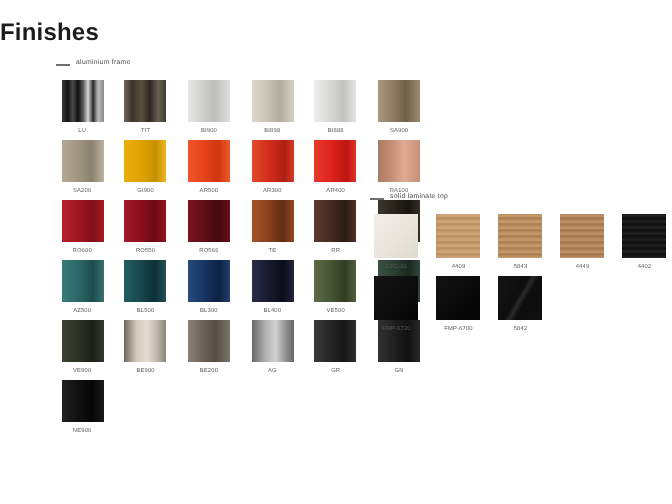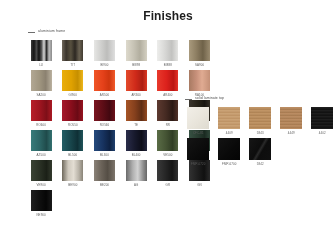--- a/index.html
+++ b/index.html
@@ -4,21 +4,21 @@
 <style>
   * { margin:0; padding:0; box-sizing:border-box; }
   html,body { width:336px; height:252px; }
   body {
     background:#ffffff;
     font-family:"Liberation Sans", sans-serif;
     overflow:hidden;
     position:relative;
   }
   #page-title {
-    text-align:center;
+    text-align:left;
     font-size:12px;
     font-weight:bold;
     color:#1d1d1d;
     letter-spacing:0.1px;
     margin-top:9px;
   }
   .board { position:relative; width:336px; height:226px; }
 
   .section { position:absolute; }
   #aluminium-section { left:28px; top:5px; }

